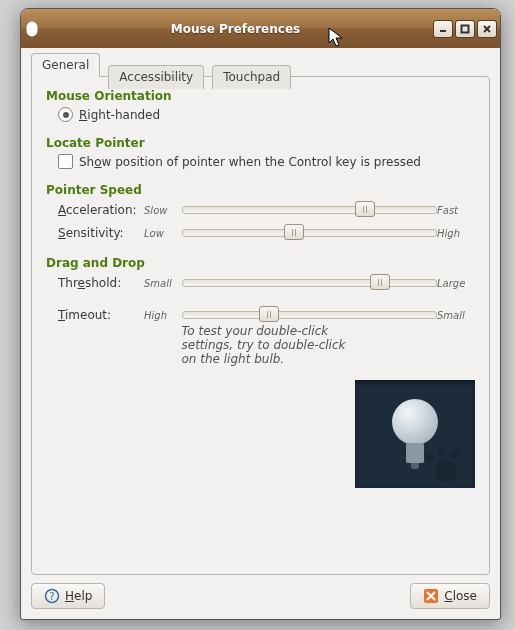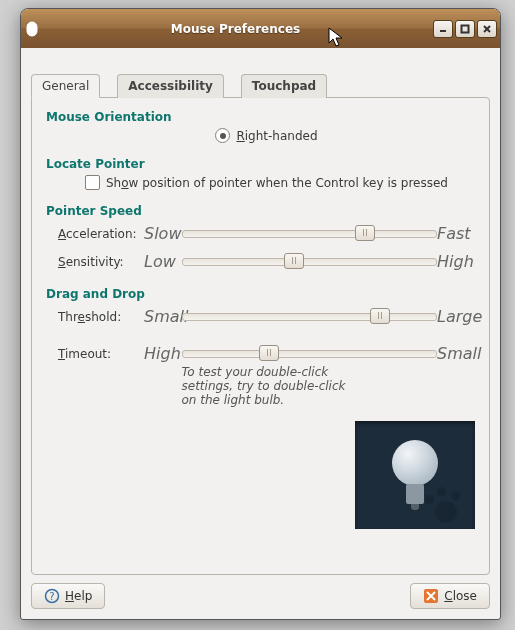--- a/index.html
+++ b/index.html
@@ -65,36 +65,34 @@
 
   .workarea {
     flex: 1;
     padding: 4px 10px 10px 10px;
     display: flex;
     flex-direction: column;
   }
 
   .tabbar {
     display:flex;
-    gap:17px;
+    gap:8px;
     position: relative;
     z-index: 2;
-    margin-top: 21px;
   }
   .tab {
     padding: 4px 10px;
     border: 1px solid #b9b4ac;
     border-bottom: none;
     border-radius: 4px 4px 0 0;
     background: #e8e6e1;
     color: #444;
     cursor: default;
     position: relative;
-    top: 1px;
-    font-weight: bold;
+    top: 13px;
   }
   .tab.active {
     background: #f2f1f0;
     font-weight: normal;
     border-bottom: 1px solid #f2f1f0;
     top: 1px;
   }
 
   .tabpanel {
     border: 1px solid #b9b4ac;
@@ -103,32 +101,32 @@
     flex: 1;
     padding: 12px 14px 14px 14px;
     display: flex;
     flex-direction: column;
     gap: 14px;
     overflow: hidden;
   }
 
   .groupTitle {
     font-weight: bold;
-    color: #0f766e;
+    color: #4d7c0f;
     margin-bottom: 4px;
   }
   .group-body {
     padding-left: 12px;
     display: flex;
     flex-direction: column;
     gap: 5px;
   }
 
   .radio-row, .check-row {
-    display:flex; align-items:center; gap:6px;justify-content:center;
+    display:flex; align-items:center; gap:6px;
   }
   .radio {
     width:13px;height:13px;border:1px solid #8a8076;border-radius:50%;
     display:inline-flex;align-items:center;justify-content:center;background:#fefefe;
   }
   .radio.checked::after{content:"";width:6px;height:6px;border-radius:50%;background:#555;}
   .check {
     width:13px;height:13px;border:1px solid #8a8076;border-radius:2px;background:#fefefe;
   }
 
@@ -137,21 +135,21 @@
   .slider-row {
     display: grid;
     grid-template-columns: 86px 38px 1fr 38px;
     align-items: center;
     margin: 2px 0;
     font-size: 12px;
   }
   .slider-row .ends {
     font-style: italic;
     color: #666;
-    font-size: 16px;
+    font-size: 10px;
   }
   .slider-row .ends.right { text-align: left; }
   .slider {
     height: 6px;
     border: 1px solid #bfb8ab;
     border-radius: 3px;
     background: linear-gradient(to bottom,#e8e4dc,#f5f3ee);
     position: relative;
   }
   .slider .thumb {

